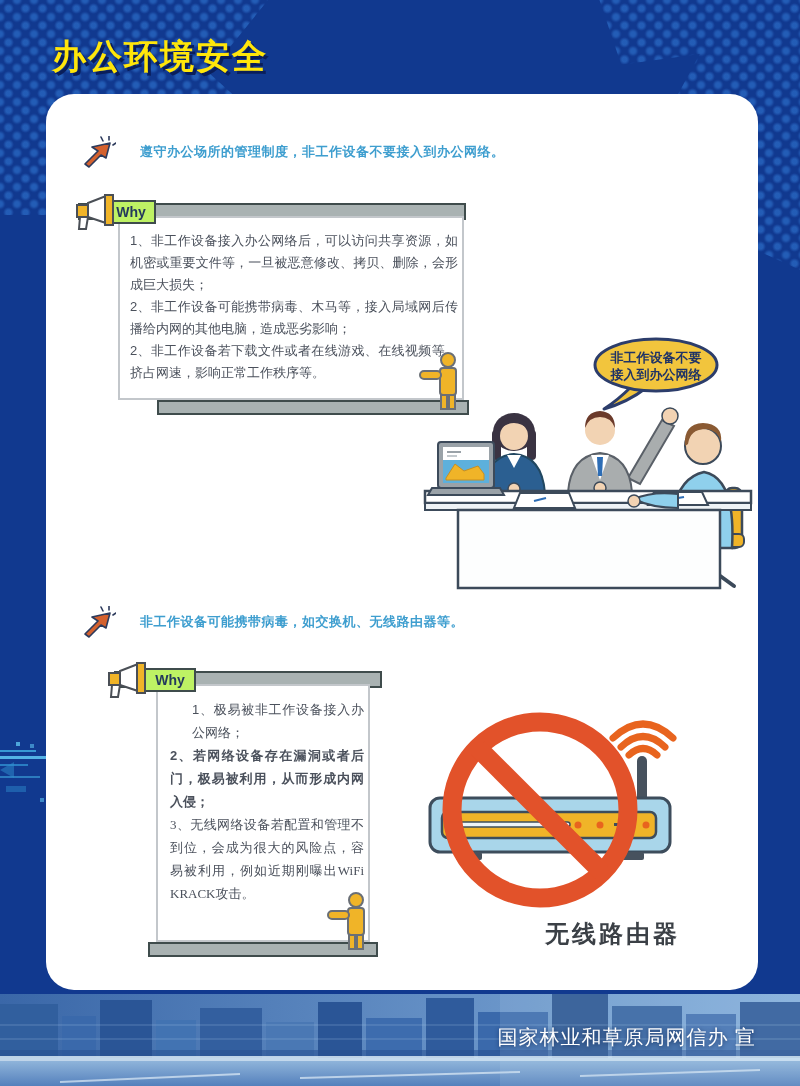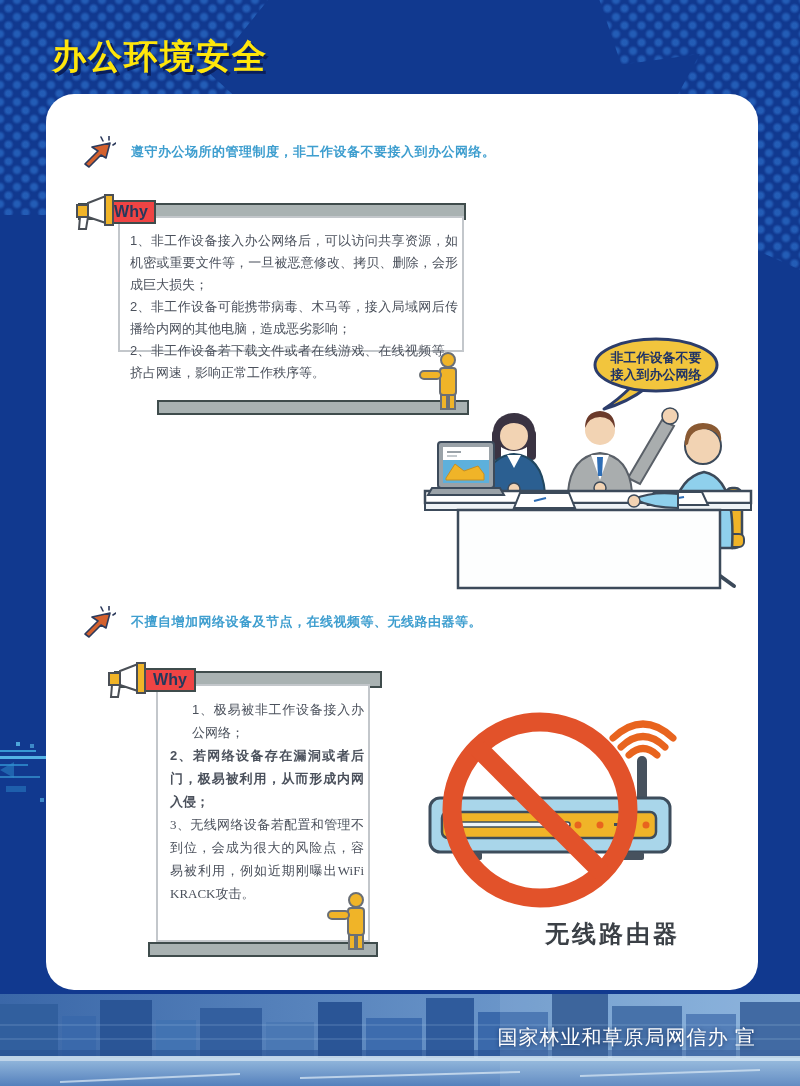--- a/index.html
+++ b/index.html
@@ -25,29 +25,29 @@
     position:absolute;left:44px;top:34px;z-index:1;
     font-size:34px;font-weight:bold;color:#ffe60a;letter-spacing:2px;
     text-shadow:3px 3px 0 #0a1e5a;
     margin-left:8px;
   }
   .card{
     position:absolute;left:46px;top:94px;width:712px;height:896px;z-index:1;
     background:#ffffff;border-radius:28px;
   }
   .guide{
-    position:absolute;display:flex;align-items:center;gap:15px;
+    position:absolute;display:flex;align-items:center;gap:24px;
     color:#3e9ecf;font-weight:bold;font-size:13px;letter-spacing:.5px;white-space:nowrap;
   }
   .g1{left:34px;top:42px;}
   .g2{left:34px;top:512px;}
   .rail{position:absolute;background:#a9b2b2;border:2px solid #3f4c4c;z-index:1;}
   .whytag{
-    position:absolute;z-index:3;background:#ef4444;border:2px solid #3f4c4c;
-    color:#24395c;font-weight:bold;font-size:16px;text-align:center;
+    position:absolute;z-index:3;background:#bef264;border:2px solid #3f4c4c;
+    color:#24395c;font-weight:bold;font-size:14px;text-align:center;
   }
   .board-body{
     position:absolute;background:#fff;border:2px solid #c3c7cb;z-index:2;box-sizing:border-box;
   }
   .board-body p{
     margin:0;font-size:13px;line-height:22px;color:#4b515c;
     text-align:justify;
   }
   .mega{position:absolute;z-index:4;}
   .figure{position:absolute;z-index:3;}
@@ -99,21 +99,21 @@
     </div>
 
     <svg class="mega" style="left:30px;top:100px;" width="40" height="38" viewBox="0 0 40 38">
       <polygon points="12,9 30,2 30,29 12,23" fill="#ffffff" stroke="#4a4f56" stroke-width="2"></polygon>
       <rect x="1" y="11" width="11" height="12" fill="#f0b428" stroke="#4a4f56" stroke-width="2"></rect>
       <rect x="29" y="1" width="8" height="30" fill="#f0b428" stroke="#4a4f56" stroke-width="2"></rect>
       <polygon points="4,23 12,23 10,35 3,35" fill="#ffffff" stroke="#4a4f56" stroke-width="2"></polygon>
     </svg>
     <div class="rail" style="left:32px;top:109px;width:384px;height:13px;"></div>
     <div class="whytag" style="left:60px;top:106px;width:46px;height:20px;line-height:20px;">Why</div>
-    <div class="board-body" style="left:72px;top:122px;width:346px;height:136px;padding:12px 4px 0 10px;">
+    <div class="board-body" style="left:72px;top:122px;width:346px;height:184px;padding:12px 4px 0 10px;">
       <p>1、非工作设备接入办公网络后，可以访问共享资源，如机密或重要文件等，一旦被恶意修改、拷贝、删除，会形成巨大损失；</p>
       <p>2、非工作设备可能携带病毒、木马等，接入局域网后传播给内网的其他电脑，造成恶劣影响；</p>
       <p>2、非工作设备若下载文件或者在线游戏、在线视频等，挤占网速，影响正常工作秩序等。</p>
     </div>
     <div class="rail" style="left:111px;top:306px;width:308px;height:11px;"></div>
     <svg class="figure" style="left:372px;top:258px;" width="44" height="58" viewBox="0 0 44 58">
       <circle cx="30" cy="8" r="7" fill="#f0b428" stroke="#6a6f76" stroke-width="2"></circle>
       <rect x="22" y="16" width="16" height="27" rx="3" fill="#f0b428" stroke="#6a6f76" stroke-width="2"></rect>
       <rect x="2" y="19" width="21" height="8" rx="4" fill="#f0b428" stroke="#6a6f76" stroke-width="2"></rect>
       <rect x="23" y="43" width="6" height="14" fill="#f0b428" stroke="#6a6f76" stroke-width="2"></rect>
@@ -185,21 +185,21 @@
         <path d="M256,98 Q230,95 212,103 Q230,112 256,112 Z" fill="#8fd0ec" stroke="#3c4a5a" stroke-width="2"></path>
         <circle cx="212" cy="105" r="6" fill="#f2d3b3" stroke="#3c4a5a" stroke-width="1.5"></circle>
       </g>
     </svg>
 
     <div class="guide g2">
       <svg width="36" height="32" viewBox="0 0 36 32">
         <path d="M30,7 L12,11 L18,15 L5,28 L9,31 L21,19 L26,22 Z" fill="#d4612e" stroke="#2c3a5c" stroke-width="1.6" stroke-linejoin="round"></path>
         <path d="M23,5 L21,1 M29,4 L29,0 M33,9 L36,7" stroke="#2c3a5c" stroke-width="1.6" fill="none" stroke-linecap="round"></path>
       </svg>
-      <span>不擅自增加网络设备及节点，在线视频等、无线路由器等。</span>
+      <span>非工作设备可能携带病毒，如交换机、无线路由器等。</span>
     </div>
 
     <svg class="mega" style="left:62px;top:568px;" width="40" height="38" viewBox="0 0 40 38">
       <polygon points="12,9 30,2 30,29 12,23" fill="#ffffff" stroke="#4a4f56" stroke-width="2"></polygon>
       <rect x="1" y="11" width="11" height="12" fill="#f0b428" stroke="#4a4f56" stroke-width="2"></rect>
       <rect x="29" y="1" width="8" height="30" fill="#f0b428" stroke="#4a4f56" stroke-width="2"></rect>
       <polygon points="4,23 12,23 10,35 3,35" fill="#ffffff" stroke="#4a4f56" stroke-width="2"></polygon>
     </svg>
     <div class="rail" style="left:68px;top:577px;width:264px;height:13px;"></div>
     <div class="whytag" style="left:98px;top:574px;width:48px;height:20px;line-height:20px;">Why</div>

